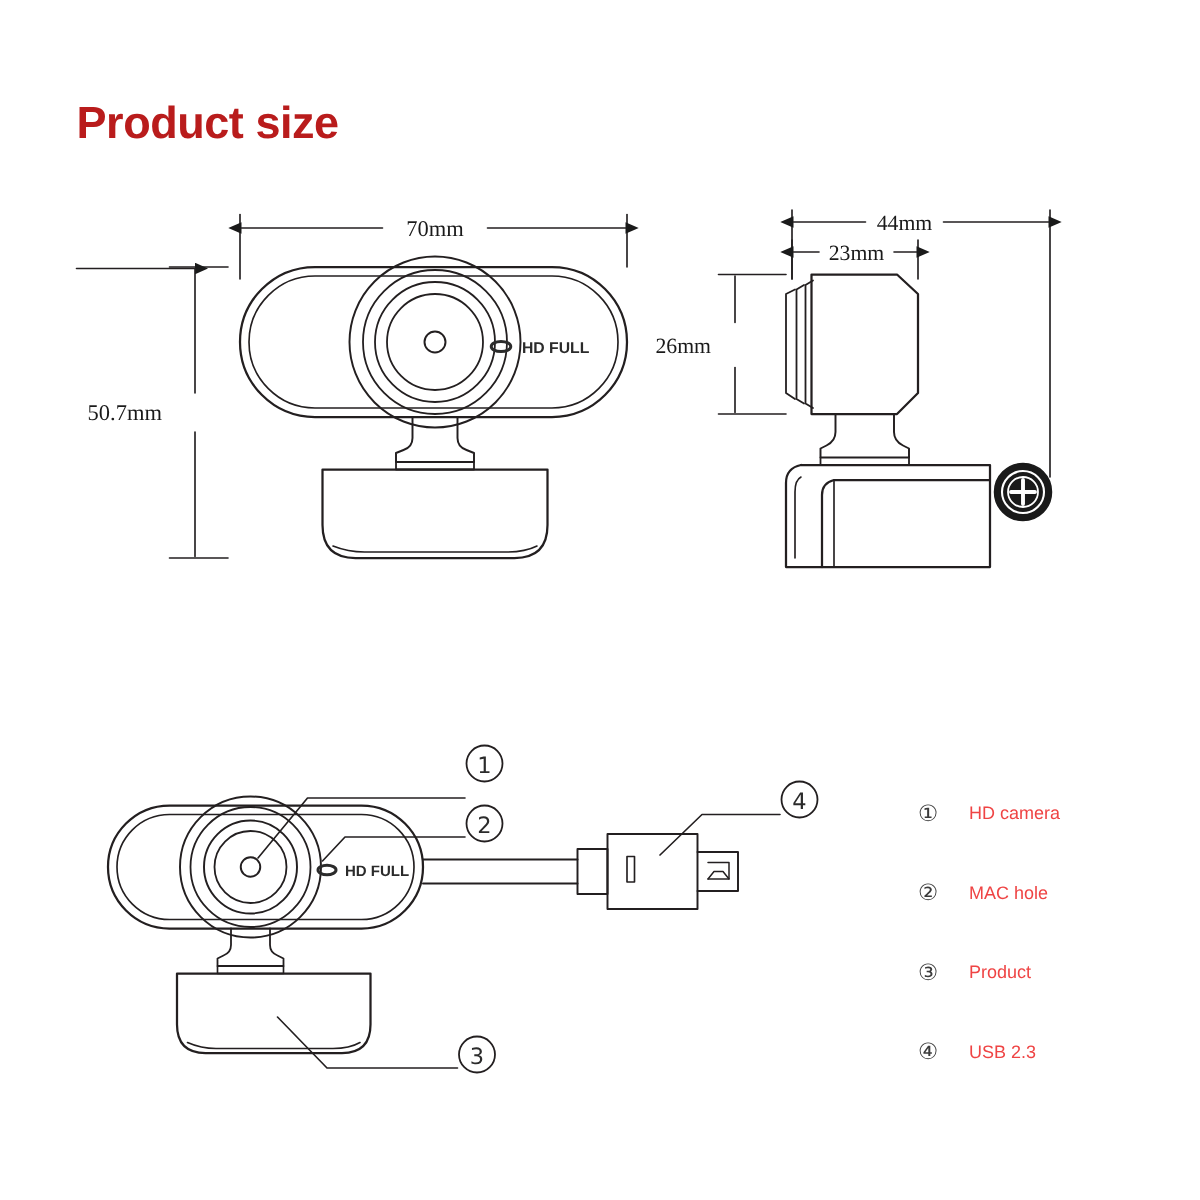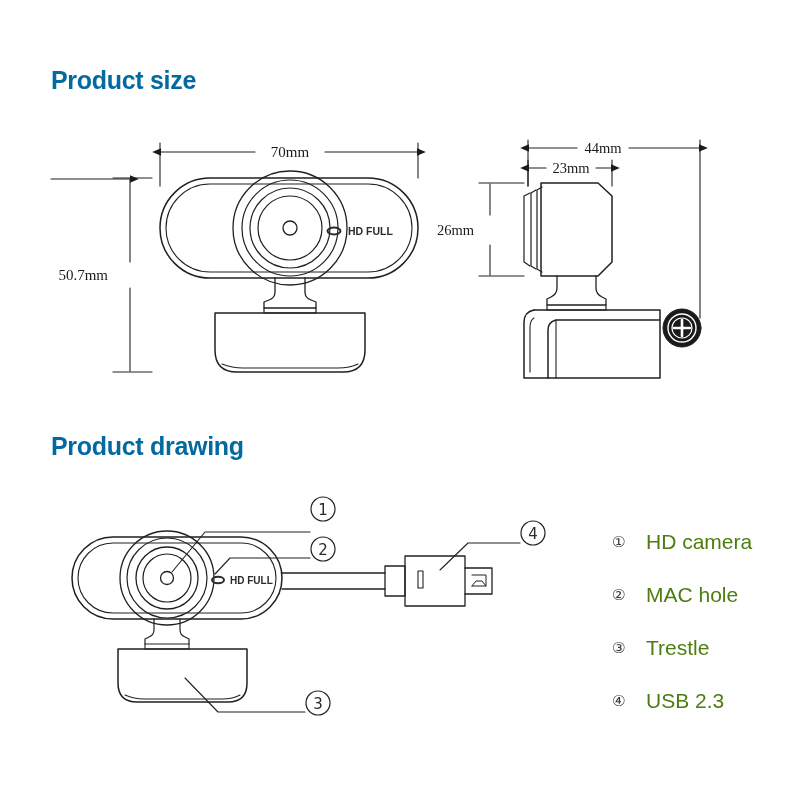--- a/index.html
+++ b/index.html
@@ -17,22 +17,22 @@
   .page {
     position: absolute;
     inset: 0;
     width: 800px;
     height: 800px;
   }
   .section-title {
     position: absolute;
     font-family: "Liberation Sans", sans-serif;
     font-weight: bold;
-    font-size: 25px;
-    color: #0369a1;
+    font-size: 30px;
+    color: #b91c1c;
     letter-spacing: -0.3px;
     white-space: nowrap;
   }
   #title-size  { left: 51px; top: 66px; }
   #title-draw  { left: 51px; top: 432px; }
 
   .svg-layer {
     position: absolute;
     left: 0;
     top: 0;
@@ -52,22 +52,22 @@
   }
   .legend-num {
     width: 34px;
     flex: 0 0 34px;
     font-size: 15px;
     color: #3b3b3b;
     font-family: "DejaVu Sans", sans-serif;
     text-align: left;
   }
   .legend-label {
-    font-size: 21px;
-    color: #4d7c0f;
+    font-size: 12px;
+    color: #ef4444;
     font-family: "Liberation Sans", sans-serif;
     white-space: nowrap;
   }
   .dim-text {
     font-family: "Liberation Serif", serif;
     font-size: 15px;
     fill: #1a1a1a;
   }
   .dim-text-sm {
     font-family: "Liberation Serif", serif;
@@ -85,21 +85,20 @@
     fill: #2b2b2b;
   }
 </style>
 </head>
 <body>
 
 <div class="page">
 
   <div class="section-title" id="title-size">Product size</div>
 
-  <div class="section-title" id="title-draw">Product drawing</div>
 
   <svg class="svg-layer" viewBox="0 0 800 800">
     <defs>
       <marker id="arrL" markerWidth="9" markerHeight="7" refX="8" refY="3.5" orient="auto">
         <path d="M8,0 L0,3.5 L8,7 z" fill="#1a1a1a"></path>
       </marker>
       <marker id="arrR" markerWidth="9" markerHeight="7" refX="1" refY="3.5" orient="auto">
         <path d="M1,0 L9,3.5 L1,7 z" fill="#1a1a1a"></path>
       </marker>
     </defs>
@@ -258,21 +257,21 @@
     <div class="legend-row">
       <span class="legend-num">①</span>
       <span class="legend-label">HD camera</span>
     </div>
     <div class="legend-row">
       <span class="legend-num">②</span>
       <span class="legend-label">MAC hole</span>
     </div>
     <div class="legend-row">
       <span class="legend-num">③</span>
-      <span class="legend-label">Trestle</span>
+      <span class="legend-label">Product</span>
     </div>
     <div class="legend-row">
       <span class="legend-num">④</span>
       <span class="legend-label">USB 2.3</span>
     </div>
   </div>
 
 </div>
 
 </body></html>

